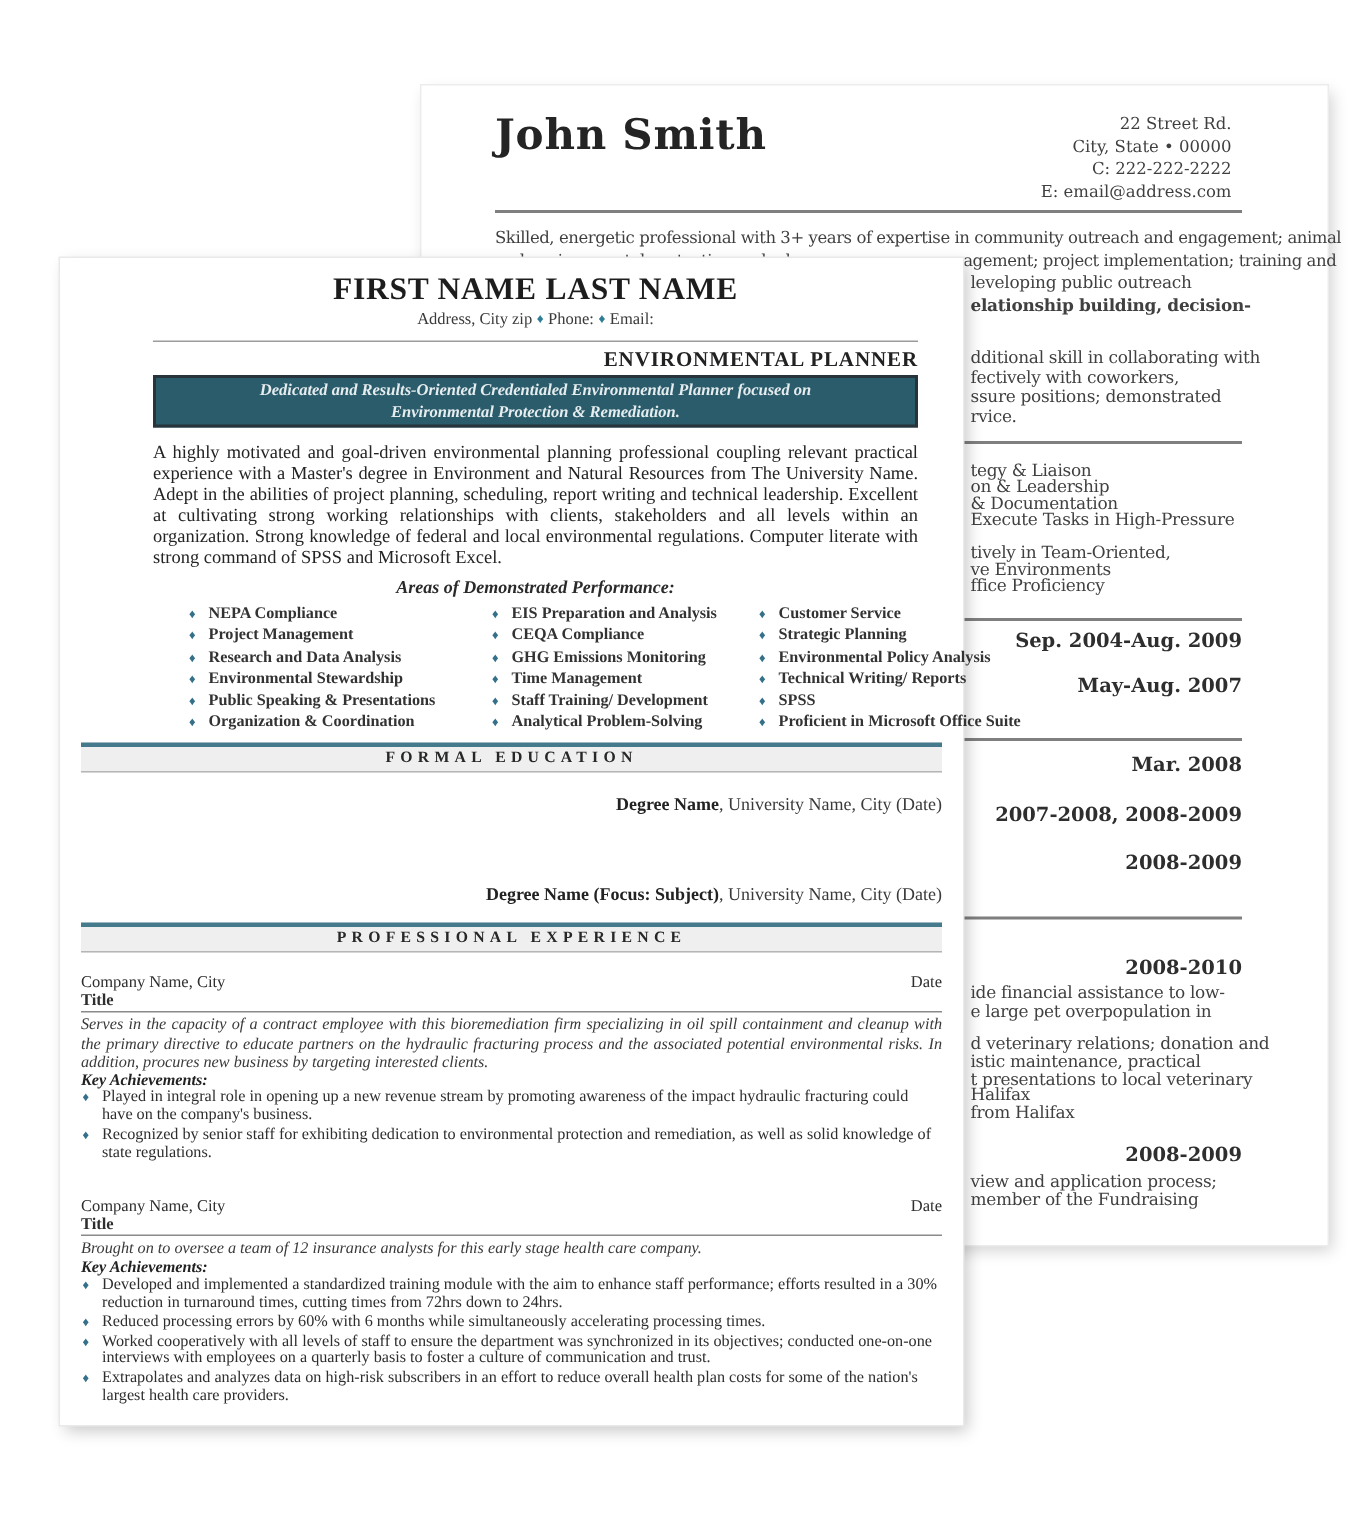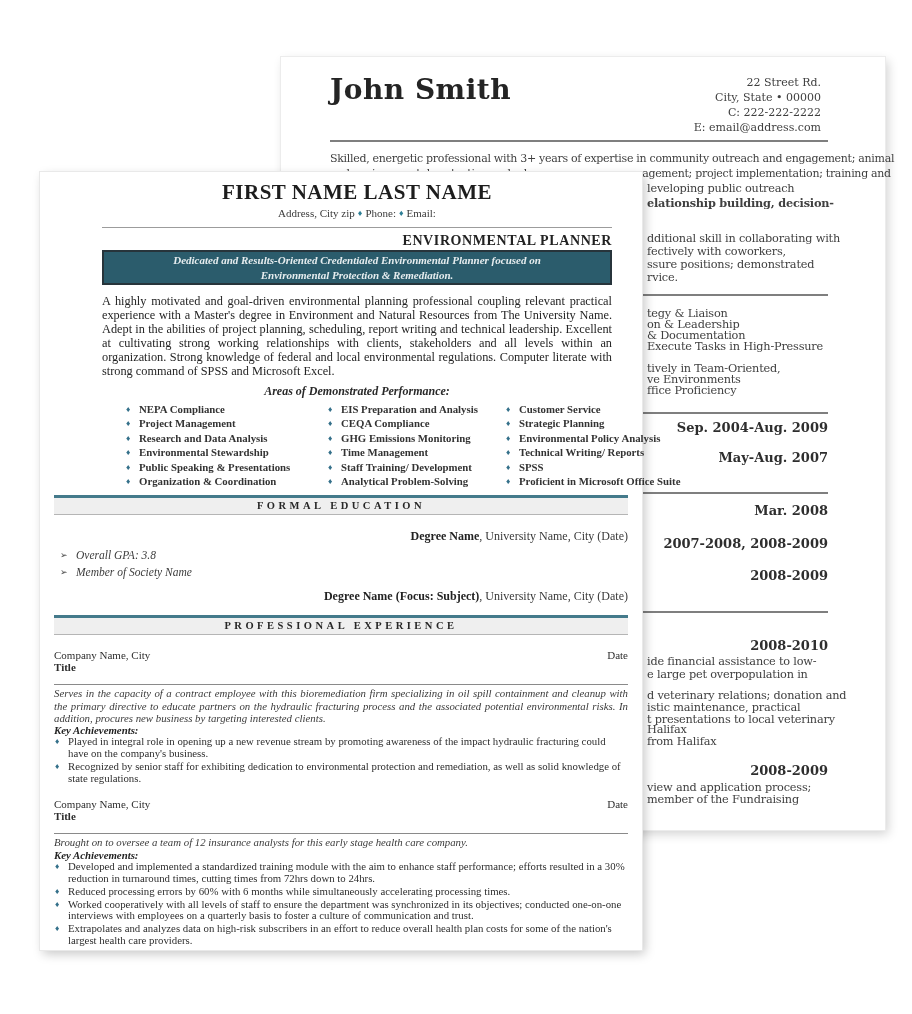--- a/index.html
+++ b/index.html
@@ -59,21 +59,21 @@
   #degree-1 { top:357px; } #degree-2 { top:417px; }
   .deg-bold { font-weight:bold; color:#222; }
   .edu-details { position:absolute; left:6px; top:375px; margin:0; padding:0; }
   .edu-details li { list-style:none; position:relative; padding-left:16px; font-style:italic;
                     font-size:11.5px; line-height:16.5px; color:#3c3c3c; }
   .edu-details li::before { content:"\27A2"; position:absolute; left:0; top:0; font-size:9px; font-style:normal; color:#444; }
 
   .job { position:absolute; left:0; right:0; font-size:10.8px; line-height:12.2px; color:#2e2e2e; }
   #job-1 { top:477px; } #job-2 { top:626px; }
   .job-row { display:flex; justify-content:space-between; font-size:11px; }
-  .job-title { font-weight:bold; font-size:11px; border-bottom:1px solid #8a8a8a; padding-bottom:11px; }
+  .job-title { font-weight:bold; font-size:11px; border-bottom:1px solid #8a8a8a; padding-bottom:1px; }
   .job-sum { font-style:italic; color:#3a3a3a; margin-top:2px; }
   .just { text-align:justify; }
   .key-label { font-weight:bold; font-style:italic; color:#222; }
   .ach { margin:0; padding:0; }
   .ach li { list-style:none; position:relative; padding-left:14px; line-height:11.9px;
             margin-bottom:1px; color:#2e2e2e; }
   .ach li::before { content:"\2666"; position:absolute; left:1px; top:0; font-size:8.5px; color:#34708a; }
 </style>
 </head>
 <body>
@@ -190,25 +190,20 @@
             <li>Proficient in Microsoft Office Suite</li>
           </ul>
       </div>
 
       <div class="section-bar" id="edu-bar">FORMAL EDUCATION</div>
 
       <div class="fp-degree" id="degree-1">
         <span class="deg-bold">Degree Name</span><span>, University Name, City (Date)</span>
       </div>
 
-      <ul class="edu-details">
-
-      <li>Overall GPA: 3.8</li>
-          <li>Member of Society Name</li>
-        </ul>
 
       <div class="fp-degree" id="degree-2">
         <span class="deg-bold">Degree Name (Focus: Subject)</span><span>, University Name, City (Date)</span>
       </div>
 
       <div class="section-bar" id="exp-bar">PROFESSIONAL EXPERIENCE</div>
 
       <div class="job" id="job-1">
         <div class="job-row">
           <span>Company Name, City</span>

